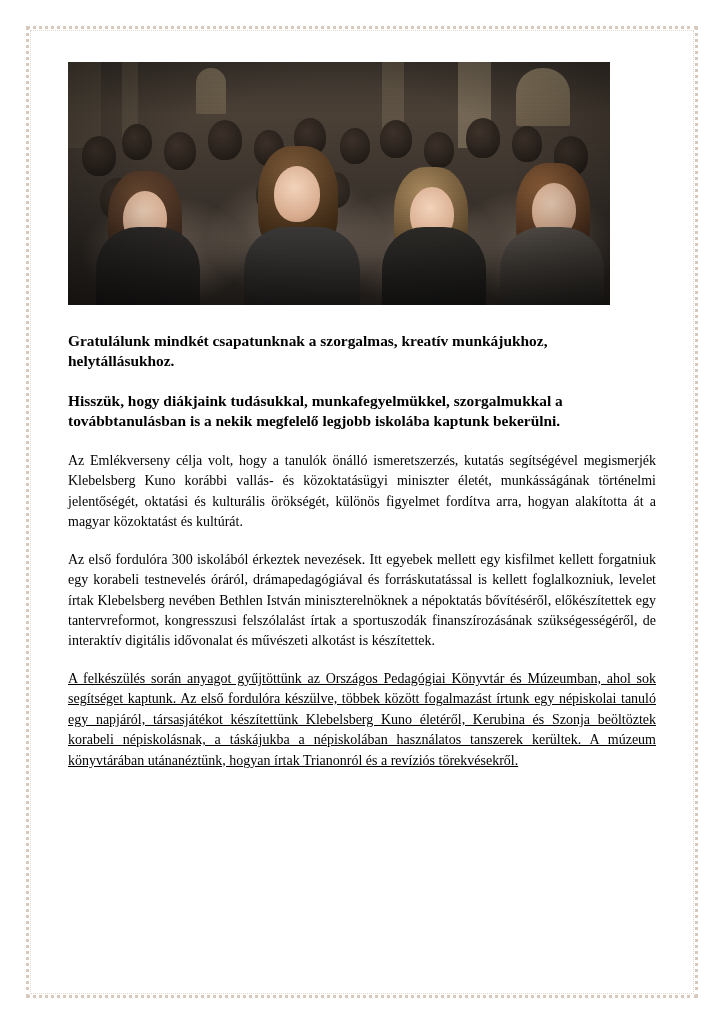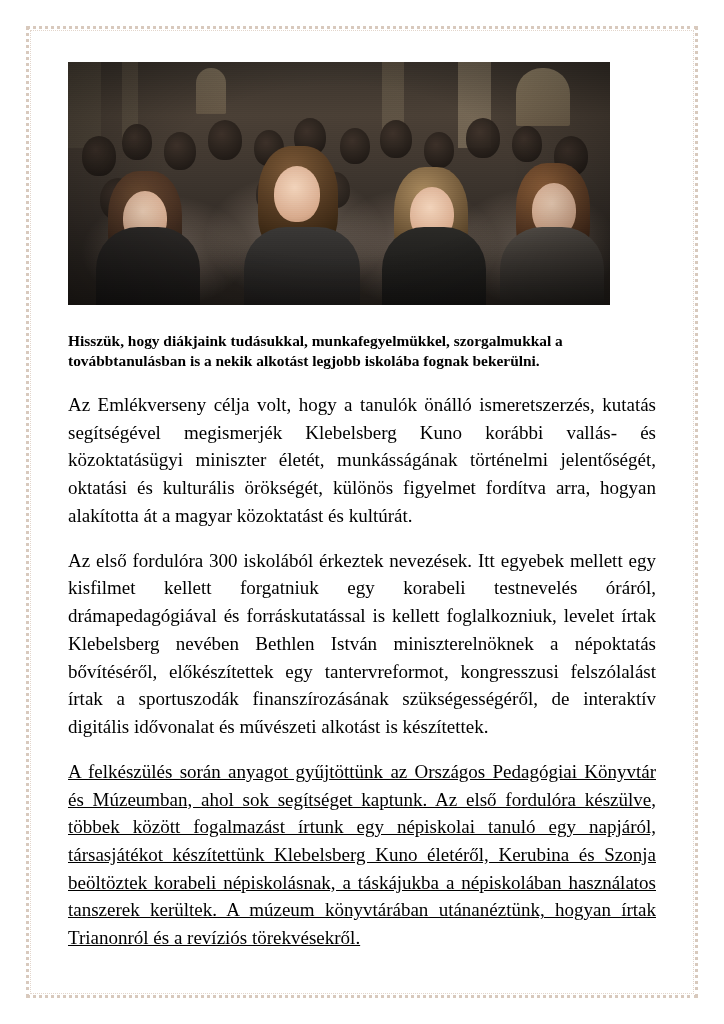--- a/index.html
+++ b/index.html
@@ -124,21 +124,21 @@
 
   
   .lead {
     font-weight: bold;
     font-size: 15.4px;
     line-height: 1.33;
     margin: 0 0 19px 0;
     text-align: left;
   }
   .body-par {
-    font-size: 19px;
+    font-size: 14px;
     line-height: 1.46;
     margin: 0 0 17px 0;
     text-align: justify;
     text-justify: inter-word;
   }
   .body-par:last-child { margin-bottom: 0; text-decoration: underline; }
 </style>
 </head>
 <body>
 
@@ -188,19 +188,20 @@
     <div class="girl" style="left:430px; width:120px; height:152px;">
       <div class="hair" style="left:18px; top:10px; background: radial-gradient(circle at 40% 25%, #8d5f3a, #3a2315 78%);"></div>
       <div class="face" style="left:34px; top:30px;"></div>
       <div class="body" style="left:2px; bottom:0; background: linear-gradient(180deg,#56504a,#221f1c);"></div>
     </div>
 
     <div class="photo-grain"></div>
     <div class="photo-vignette"></div>
   </div>
 
-  <p class="lead">Hisszük, hogy diákjaink tudásukkal, munkafegyelmükkel, szorgalmukkal a továbbtanulásban is a nekik alkotást legjobb iskolába fognak bekerülni.</p>
+  <p class="lead">Gratulálunk mindkét csapatunknak a szorgalmas, kreatív munkájukhoz, helytállásukhoz.</p>
+  <p class="lead">Hisszük, hogy diákjaink tudásukkal, munkafegyelmükkel, szorgalmukkal a továbbtanulásban is a nekik megfelelő legjobb iskolába kaptunk bekerülni.</p>
 
   <p class="body-par">Az Emlékverseny célja volt, hogy a tanulók önálló ismeretszerzés, kutatás segítségével megismerjék Klebelsberg Kuno korábbi vallás- és közoktatásügyi miniszter életét, munkásságának történelmi jelentőségét, oktatási és kulturális örökségét, különös figyelmet fordítva arra, hogyan alakította át a magyar közoktatást és kultúrát.</p>
   <p class="body-par">Az első fordulóra 300 iskolából érkeztek nevezések. Itt egyebek mellett egy kisfilmet kellett forgatniuk egy korabeli testnevelés óráról, drámapedagógiával és forráskutatással is kellett foglalkozniuk, levelet írtak Klebelsberg nevében Bethlen István miniszterelnöknek a népoktatás bővítéséről, előkészítettek egy tantervreformot, kongresszusi felszólalást írtak a sportuszodák finanszírozásának szükségességéről, de interaktív digitális idővonalat és művészeti alkotást is készítettek.</p>
   <p class="body-par">A felkészülés során anyagot gyűjtöttünk az Országos Pedagógiai Könyvtár és Múzeumban, ahol sok segítséget kaptunk. Az első fordulóra készülve, többek között fogalmazást írtunk egy népiskolai tanuló egy napjáról, társasjátékot készítettünk Klebelsberg Kuno életéről, Kerubina és Szonja beöltöztek korabeli népiskolásnak, a táskájukba a népiskolában használatos tanszerek kerültek. A múzeum könyvtárában utánanéztünk, hogyan írtak Trianonról és a revíziós törekvésekről.</p>
 
 </div>
 
 </body></html>

